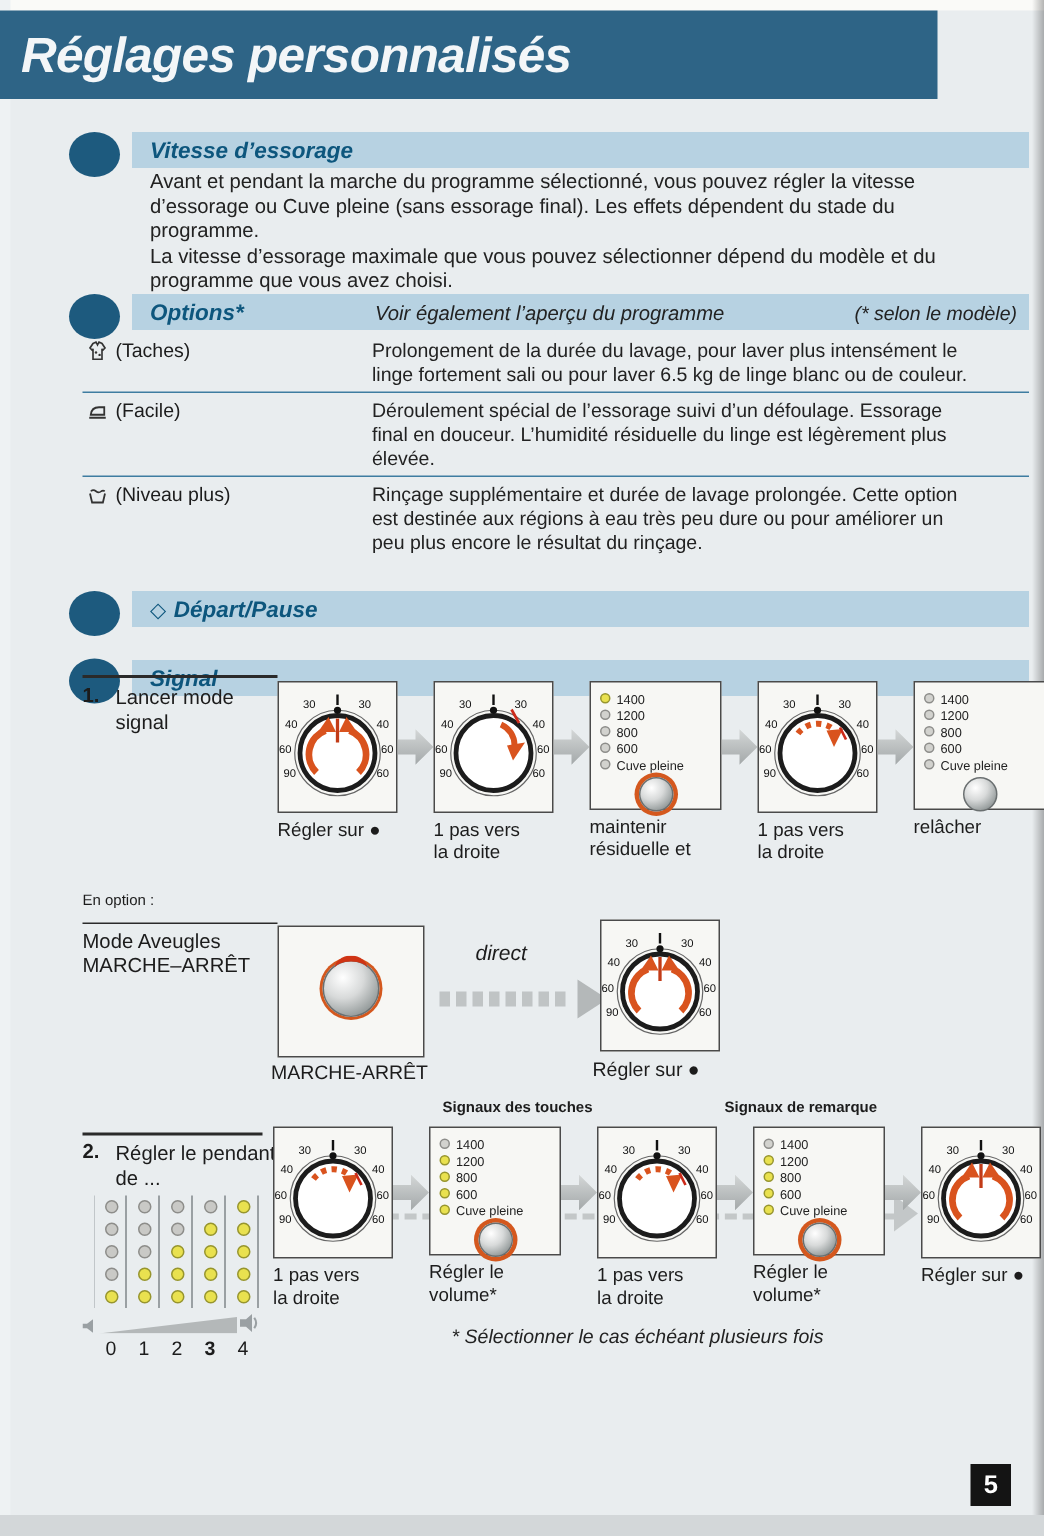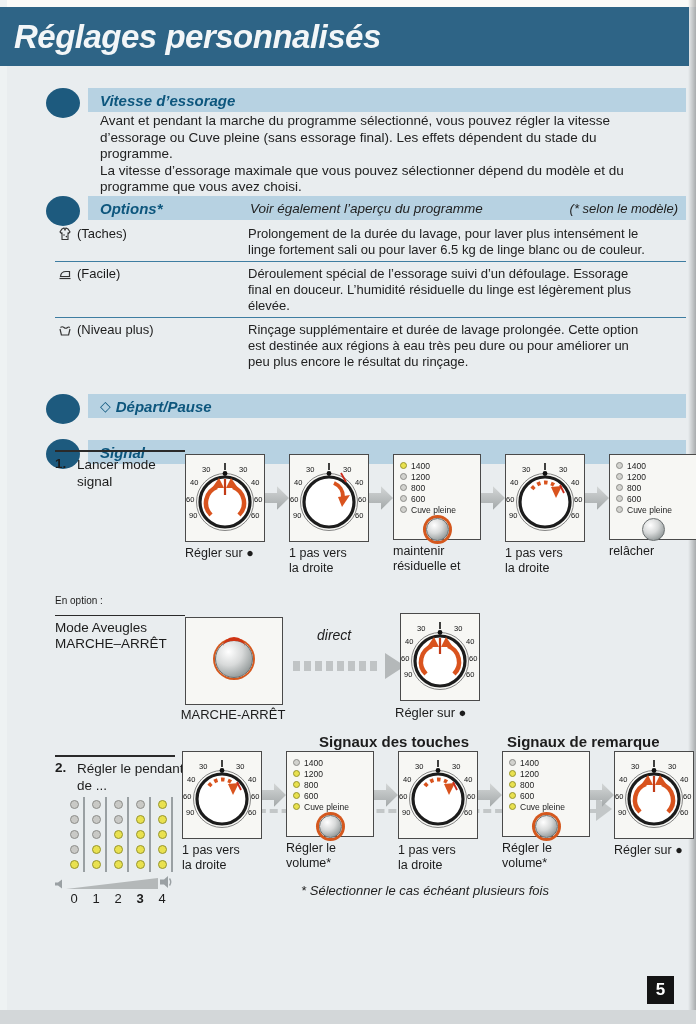--- a/index.html
+++ b/index.html
@@ -4,21 +4,21 @@
 <style>
   html,body{margin:0;padding:0;background:#9da4a8;}
   .page{position:relative;width:696px;height:1024px;background:#e9edef;overflow:hidden;
         font-family:"Liberation Sans","DejaVu Sans",sans-serif;color:#1c1c1c;}
   .scan-top{position:absolute;top:0;left:0;width:696px;height:7px;background:#fafaf8;}
   .scan-right{position:absolute;top:0;right:0;width:8px;height:1024px;
               background:linear-gradient(to right,rgba(0,0,0,0),rgba(0,0,0,.28));}
   .scan-bottom{position:absolute;left:0;bottom:0;width:696px;height:14px;background:#d3d7d9;}
   .scan-left{position:absolute;top:0;left:0;width:7px;height:1024px;background:#eef2f3;}
 
-  .titlebar{position:absolute;top:7px;left:0;width:689px;height:59px;background:#2e6486;
+  .titlebar{position:absolute;top:7px;left:0;width:625px;height:59px;background:#2e6486;
             display:flex;align-items:center;}
   .titlebar h1{margin:0 0 0 14px;font-size:33px;font-style:italic;font-weight:bold;
                color:#f3f6f8;letter-spacing:-.5px;}
 
   .bullet{position:absolute;left:46px;width:34px;height:30px;border-radius:50%;background:#1d5a7e;}
 
   .secbar{position:absolute;left:88px;width:598px;height:24px;background:#b7d2e2;
           display:flex;align-items:center;}
   .secbar .h{font-size:15px;font-weight:bold;font-style:italic;color:#0d567d;margin-left:12px;}
   .preline{white-space:pre-line;}
@@ -86,21 +86,21 @@
   .vol-dot.lit{background:#e9e14f;border-color:#97952e;}
   .vol-ramp{display:flex;align-items:flex-end;margin:3px 0 2px 0;height:14px;}
   .wedge{width:92px;height:11px;background:#b4b8b9;clip-path:polygon(0 100%,100% 0,100% 100%);margin:0 2px;}
   .vol-labels{display:flex;width:112px;margin-left:8px;}
   .vol-num{width:22px;text-align:center;font-size:13px;}
   .vol-num.sel{font-weight:bold;}
 
   .dash-line{position:absolute;top:58px;left:64px;right:96px;border-top:4px dashed #c3c7c8;z-index:0;}
   .dash-line-head{position:absolute;top:46px;right:82px;width:0;height:0;z-index:0;
      border-left:16px solid #c3c7c8;border-top:12px solid transparent;border-bottom:12px solid transparent;}
-  .flow-head{position:absolute;top:0;font-size:15px;font-weight:bold;margin-left:24px;}
+  .flow-head{position:absolute;top:0;font-size:10px;font-weight:bold;}
 
   .footnote{position:absolute;left:130px;top:150px;width:480px;text-align:center;
             font-size:13px;font-style:italic;color:#222;}
   .pagenum{position:absolute;left:647px;top:976px;width:27px;height:28px;background:#141414;
            color:#fff;font-size:17px;font-weight:bold;display:flex;align-items:center;justify-content:center;}
 </style>
 </head>
 <body>
 
 <div class="page">

